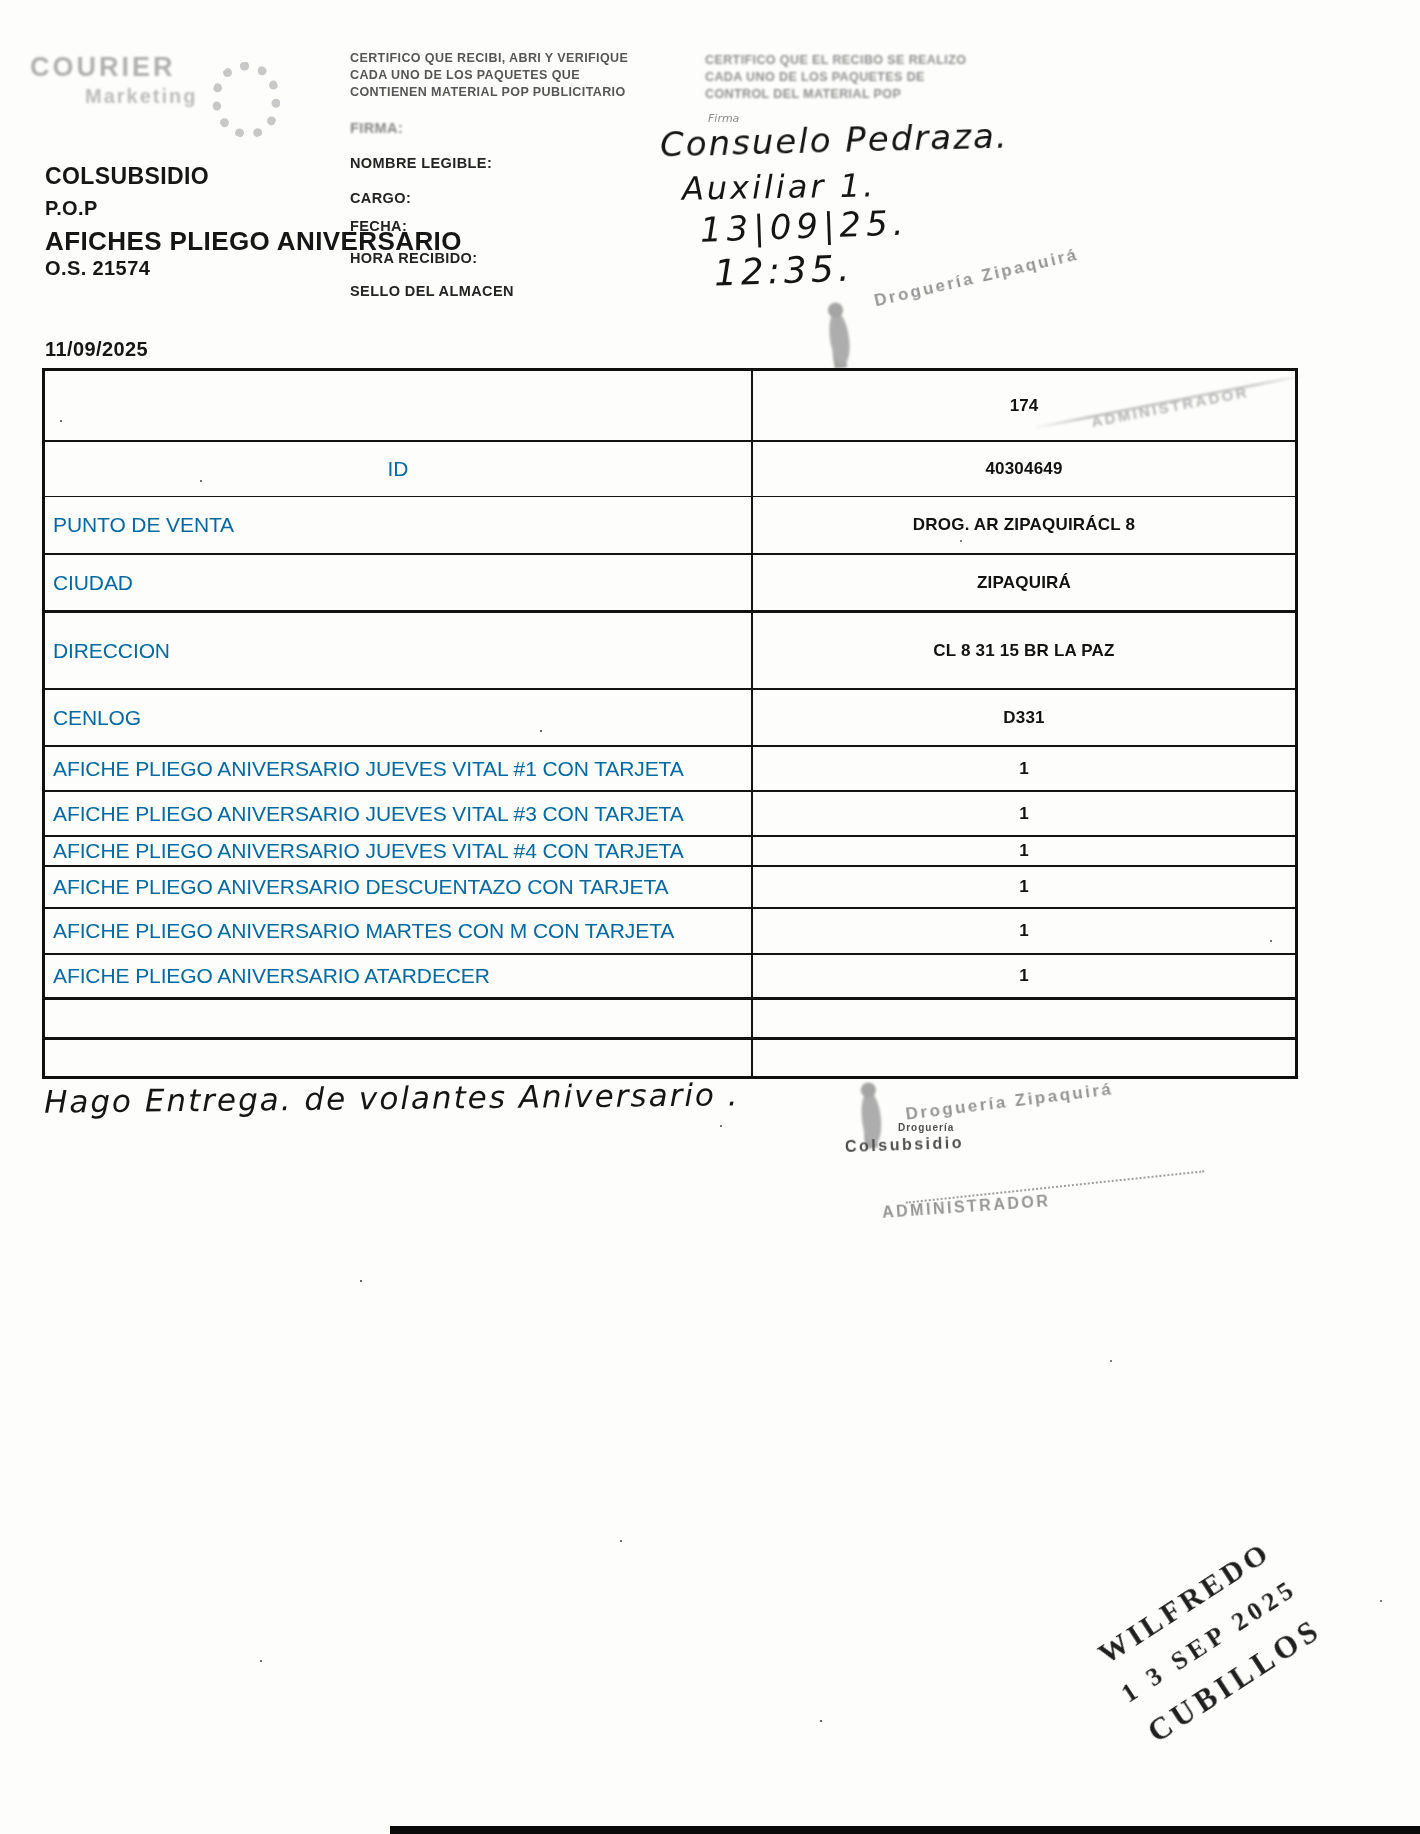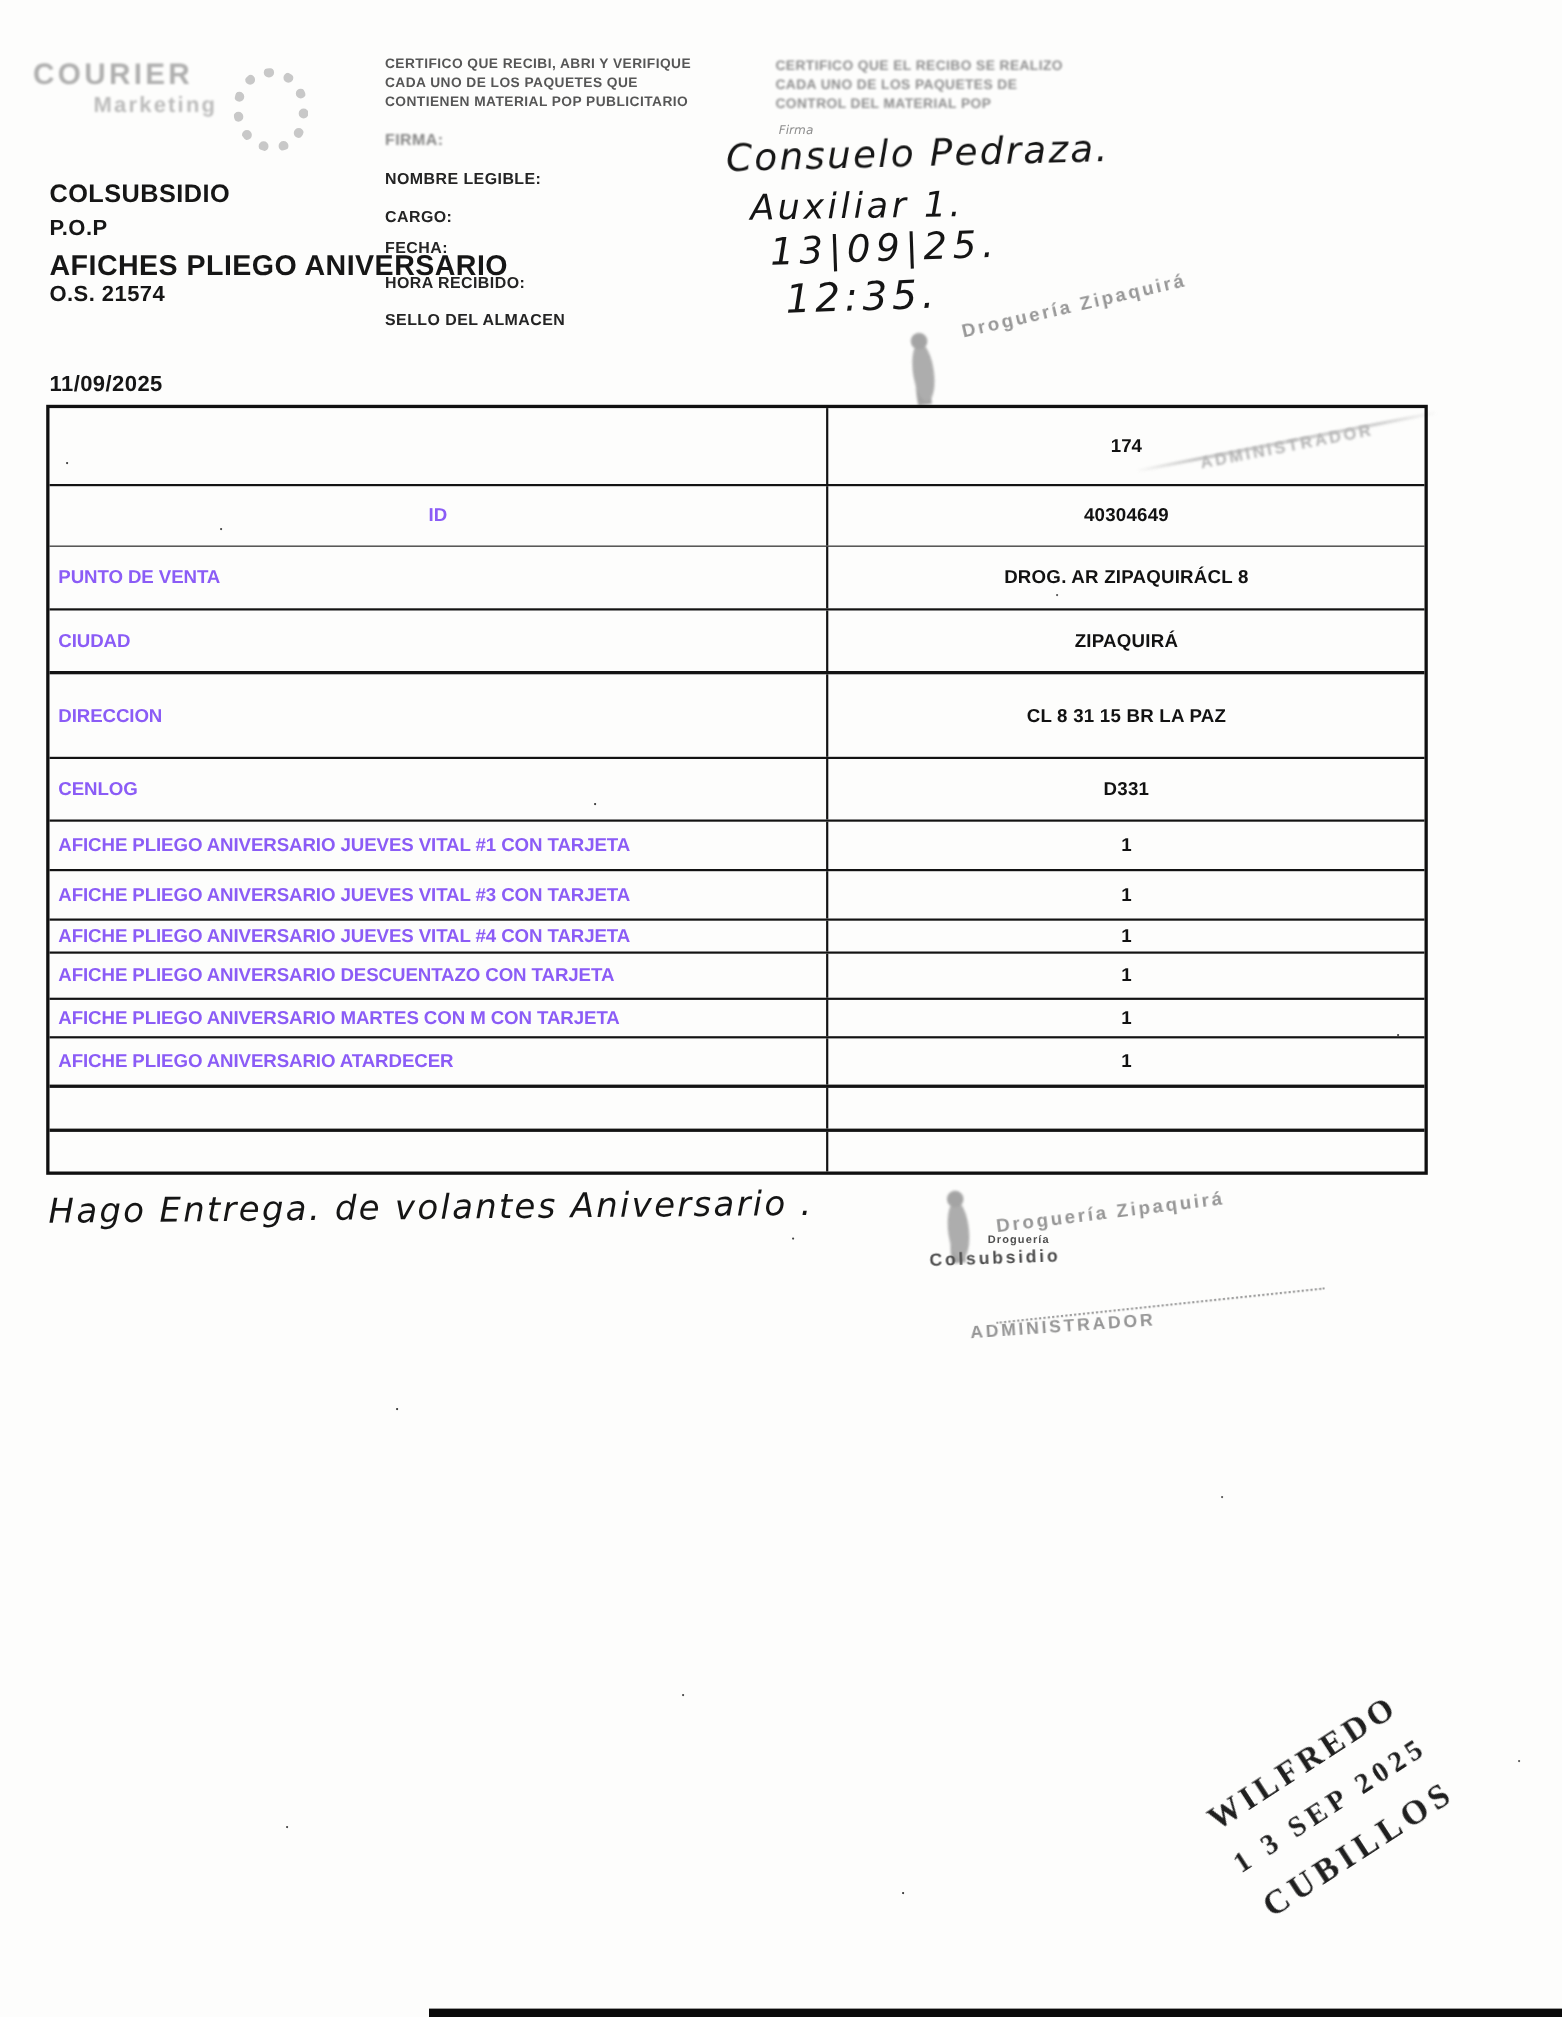--- a/index.html
+++ b/index.html
@@ -45,21 +45,21 @@
   .received-stamp .l2{font-family:"Liberation Serif",serif;font-size:26px;font-weight:700;letter-spacing:5px;margin-top:14px;}
   .received-stamp .l3{font-family:"Liberation Serif",serif;font-size:31px;font-weight:700;letter-spacing:5px;margin-top:14px;}
 
   
   #doc-table{left:42px;top:368px;width:1256px;border:3px solid #101010;box-sizing:border-box;background:transparent;}
   .trow{display:flex;border-bottom:2px solid #131313;box-sizing:border-box;}
   .trow:last-child{border-bottom:none;}
   .trow.bthick{border-bottom-width:3px;}
   .trow.bthin{border-bottom-width:1px;}
   .tcell-l{width:706px;display:flex;align-items:center;padding-left:8px;box-sizing:border-box;
-           font-size:17px;font-weight:700;letter-spacing:-.1px;color:#8b5cf6;filter:blur(.15px);}
+           font-size:21px;font-weight:400;letter-spacing:-.1px;color:#0369a1;filter:blur(.15px);}
   .tcell-l.center{justify-content:center;padding-left:0;}
   .tcell-r{flex:1;display:flex;align-items:center;justify-content:center;border-left:2px solid #131313;
            font-size:17px;font-weight:600;color:#121212;filter:blur(.15px);}
   .tcell-r.bold{font-weight:700;letter-spacing:.2px;}
 
   .noise-dot{width:2px;height:2px;background:#3a3a3a;border-radius:50%;
     box-shadow: 140px 60px 0 #444, 480px 310px 0 #333, 900px 120px 0 #555, 1210px 520px 0 #444,
                 300px 860px 0 #333, 660px 705px 0 #444, 1050px 940px 0 #555, 200px 1240px 0 #444,
                 760px 1300px 0 #333, 420px 1560px 0 #555, 980px 1480px 0 #444, 120px 1690px 0 #333,
                 560px 1120px 0 #444, 1320px 1180px 0 #555, 860px 1680px 0 #444;}
@@ -142,21 +142,21 @@
       <div class="tcell-r">1</div>
     </div>
     <div class="trow" style="height:30px">
       <div class="tcell-l">AFICHE PLIEGO ANIVERSARIO JUEVES VITAL #4  CON TARJETA</div>
       <div class="tcell-r">1</div>
     </div>
     <div class="trow" style="height:42px">
       <div class="tcell-l">AFICHE PLIEGO ANIVERSARIO DESCUENTAZO CON TARJETA</div>
       <div class="tcell-r">1</div>
     </div>
-    <div class="trow" style="height:35px">
+    <div class="trow" style="height:46px">
       <div class="tcell-l">AFICHE PLIEGO ANIVERSARIO MARTES CON M CON TARJETA</div>
       <div class="tcell-r">1</div>
     </div>
     <div class="trow bthick" style="height:45px">
       <div class="tcell-l">AFICHE PLIEGO ANIVERSARIO ATARDECER</div>
       <div class="tcell-r">1</div>
     </div>
     <div class="trow bthick" style="height:40px">
       <div class="tcell-l"></div>
       <div class="tcell-r"></div>

